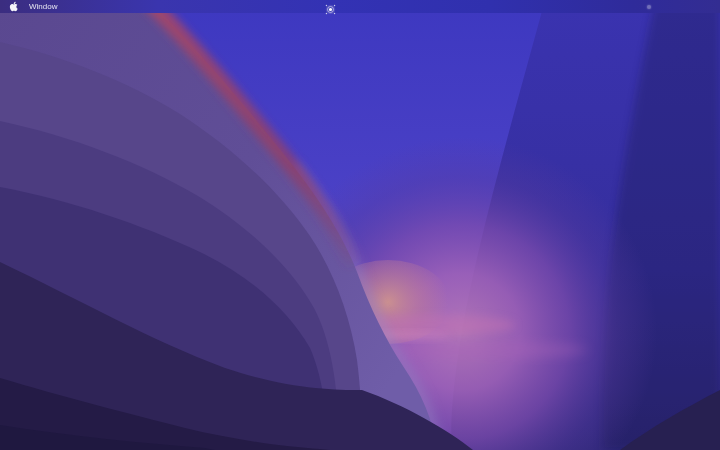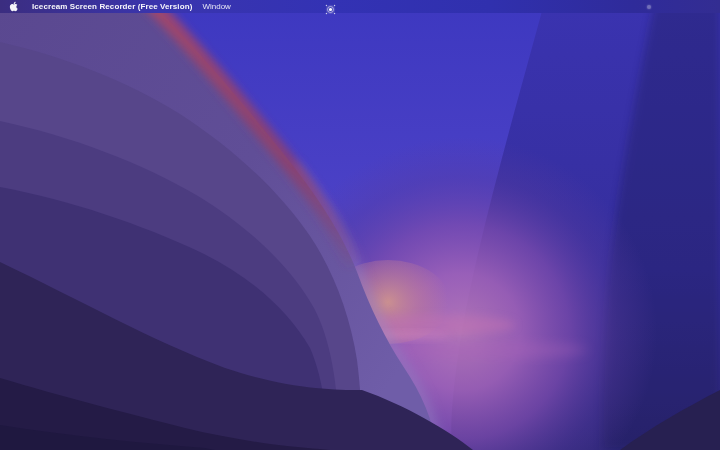--- a/index.html
+++ b/index.html
@@ -112,21 +112,20 @@
     <path d="M720,390 C685,408 650,428 620,450 L720,450 Z" fill="#272051"></path>
   </svg>
 
   <div class="menubar">
     <div class="mb-left">
       <span class="apple">
         <svg width="9.5" height="11" viewBox="0 0 16 16" fill="rgba(255,255,255,.95)">
           <path d="M11.182.008C11.148-.03 9.923.023 8.857 1.18c-1.066 1.156-.902 2.482-.878 2.516.024.034 1.52.087 2.475-1.258.955-1.345.762-2.391.728-2.43Zm3.314 11.733c-.048-.096-2.325-1.234-2.113-3.422.212-2.189 1.675-2.789 1.698-2.854.023-.065-.597-.79-1.254-1.157a3.692 3.692 0 0 0-1.563-.434c-.108-.003-.483-.095-1.254.116-.508.139-1.653.589-1.968.607-.316.018-1.256-.522-2.267-.665-.647-.125-1.333.131-1.824.328-.49.196-1.422.754-2.074 2.237-.652 1.482-.311 3.83-.067 4.56.244.729.625 1.924 1.273 2.796.576.984 1.34 1.667 1.659 1.899.319.232 1.219.386 1.843.067.502-.308 1.408-.485 1.766-.472.357.013 1.061.154 1.782.539.571.197 1.111.115 1.652-.105.541-.221 1.324-1.059 2.238-2.758.347-.79.505-1.217.473-1.282Z"></path>
         </svg>
       </span>
-      <span class="appname">Icecream Screen Recorder (Free Version)</span>
       <span class="menuitem">Window</span>
     </div>
 
     <span class="statusicon">
       <svg width="11" height="11" viewBox="0 0 12 12">
         <circle cx="6" cy="6" r="5.2" fill="rgba(255,255,255,.12)"></circle>
         <circle cx="6" cy="6" r="3.3" fill="none" stroke="rgba(255,255,255,.55)" stroke-width="1"></circle>
         <circle cx="6" cy="6" r="1.7" fill="#ffffff"></circle>
         <circle cx="1.6" cy="1.6" r=".8" fill="rgba(255,255,255,.75)"></circle>
         <circle cx="10.4" cy="1.6" r=".8" fill="rgba(255,255,255,.75)"></circle>

